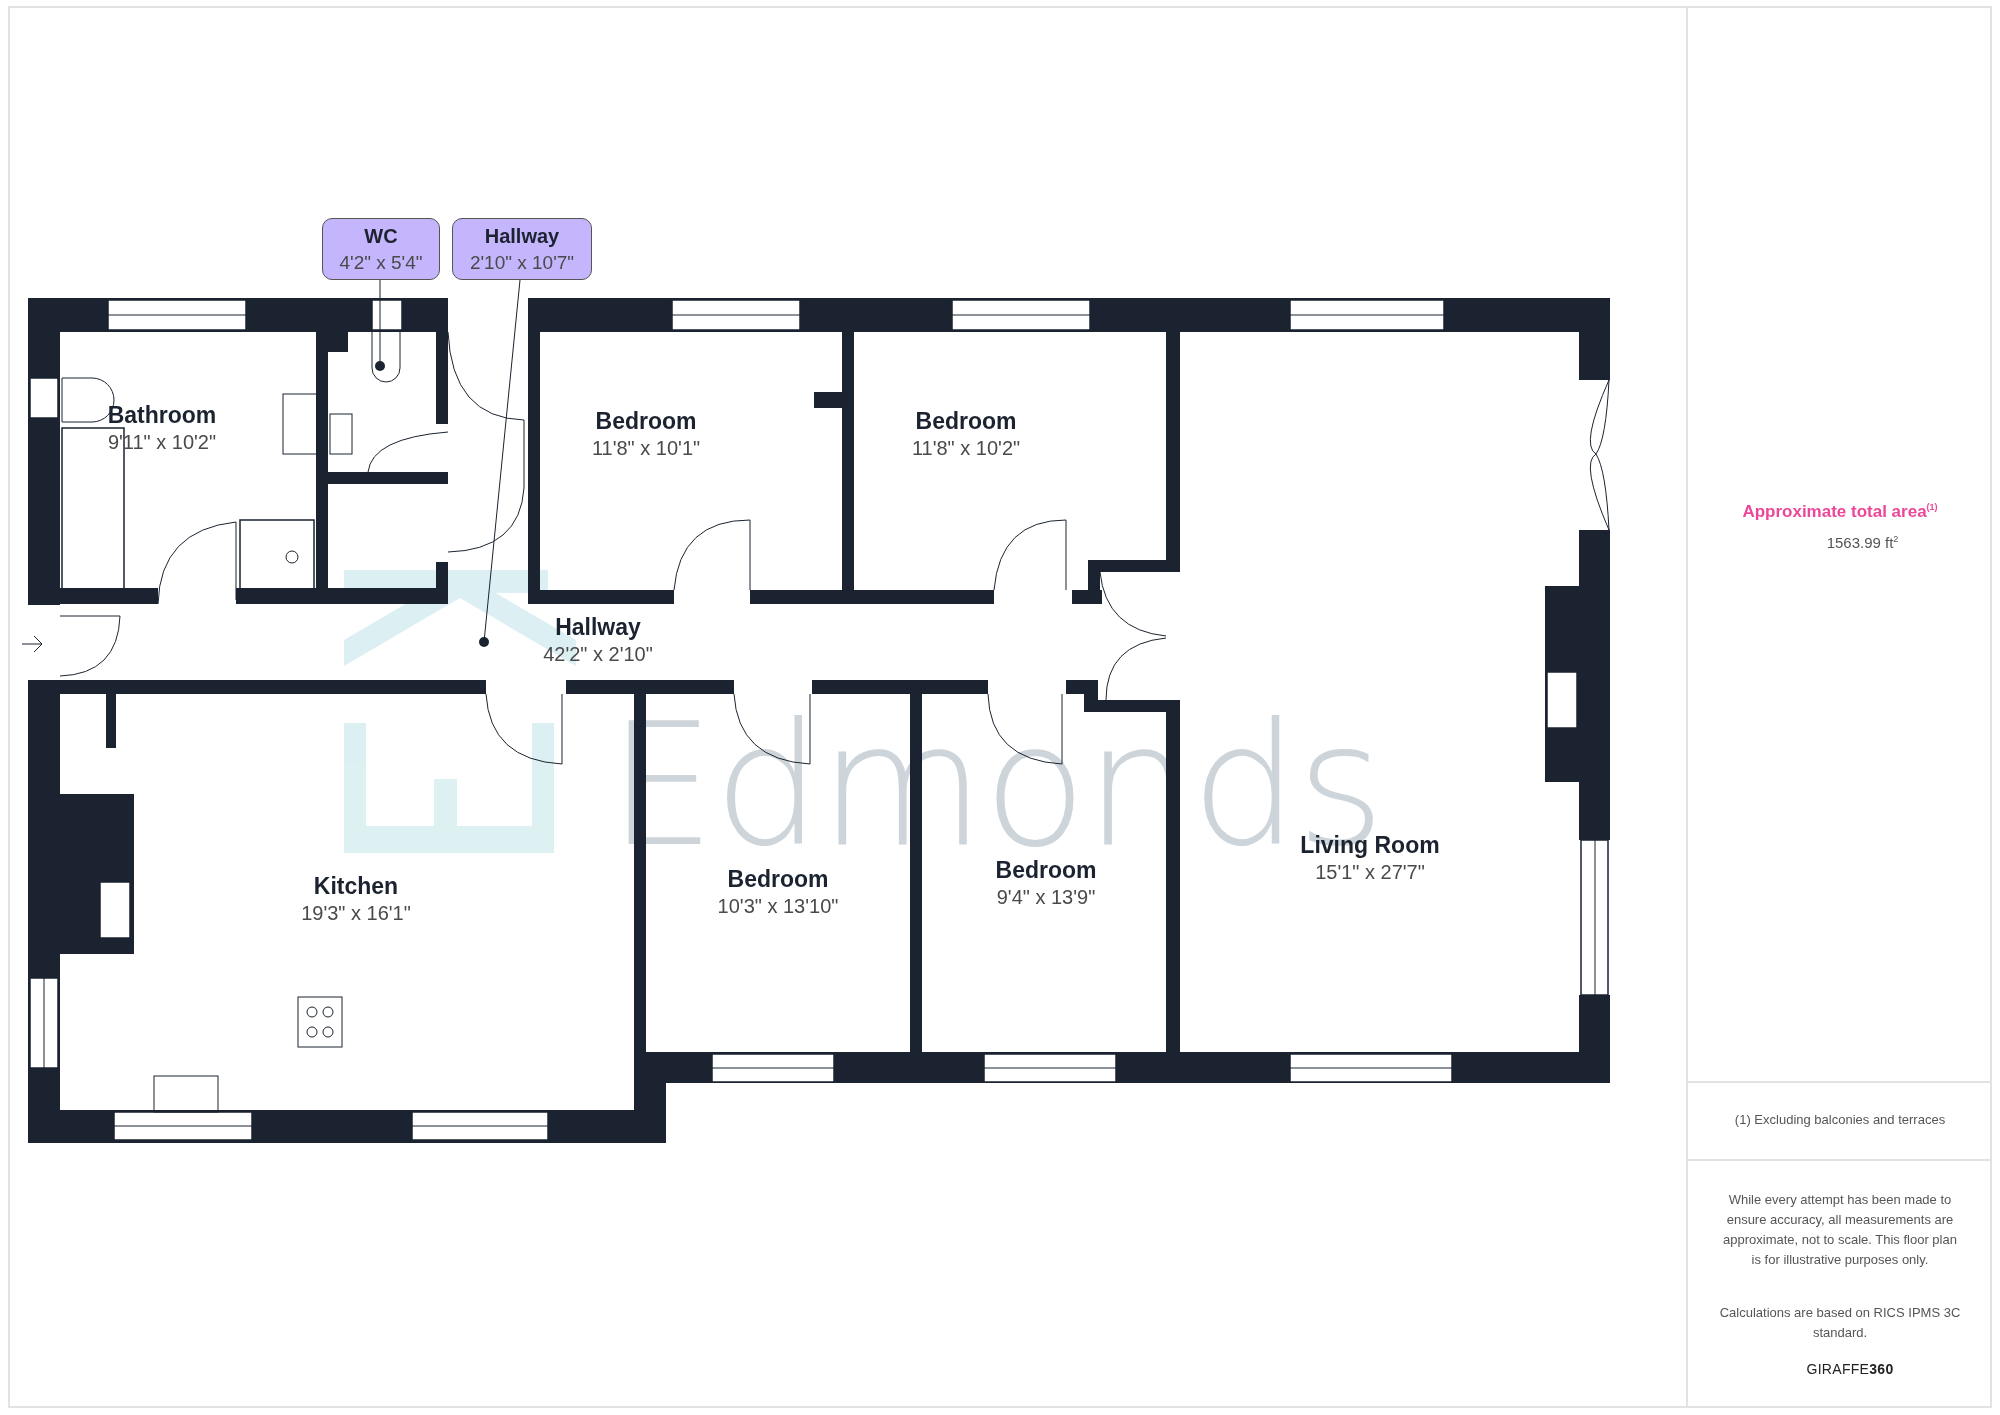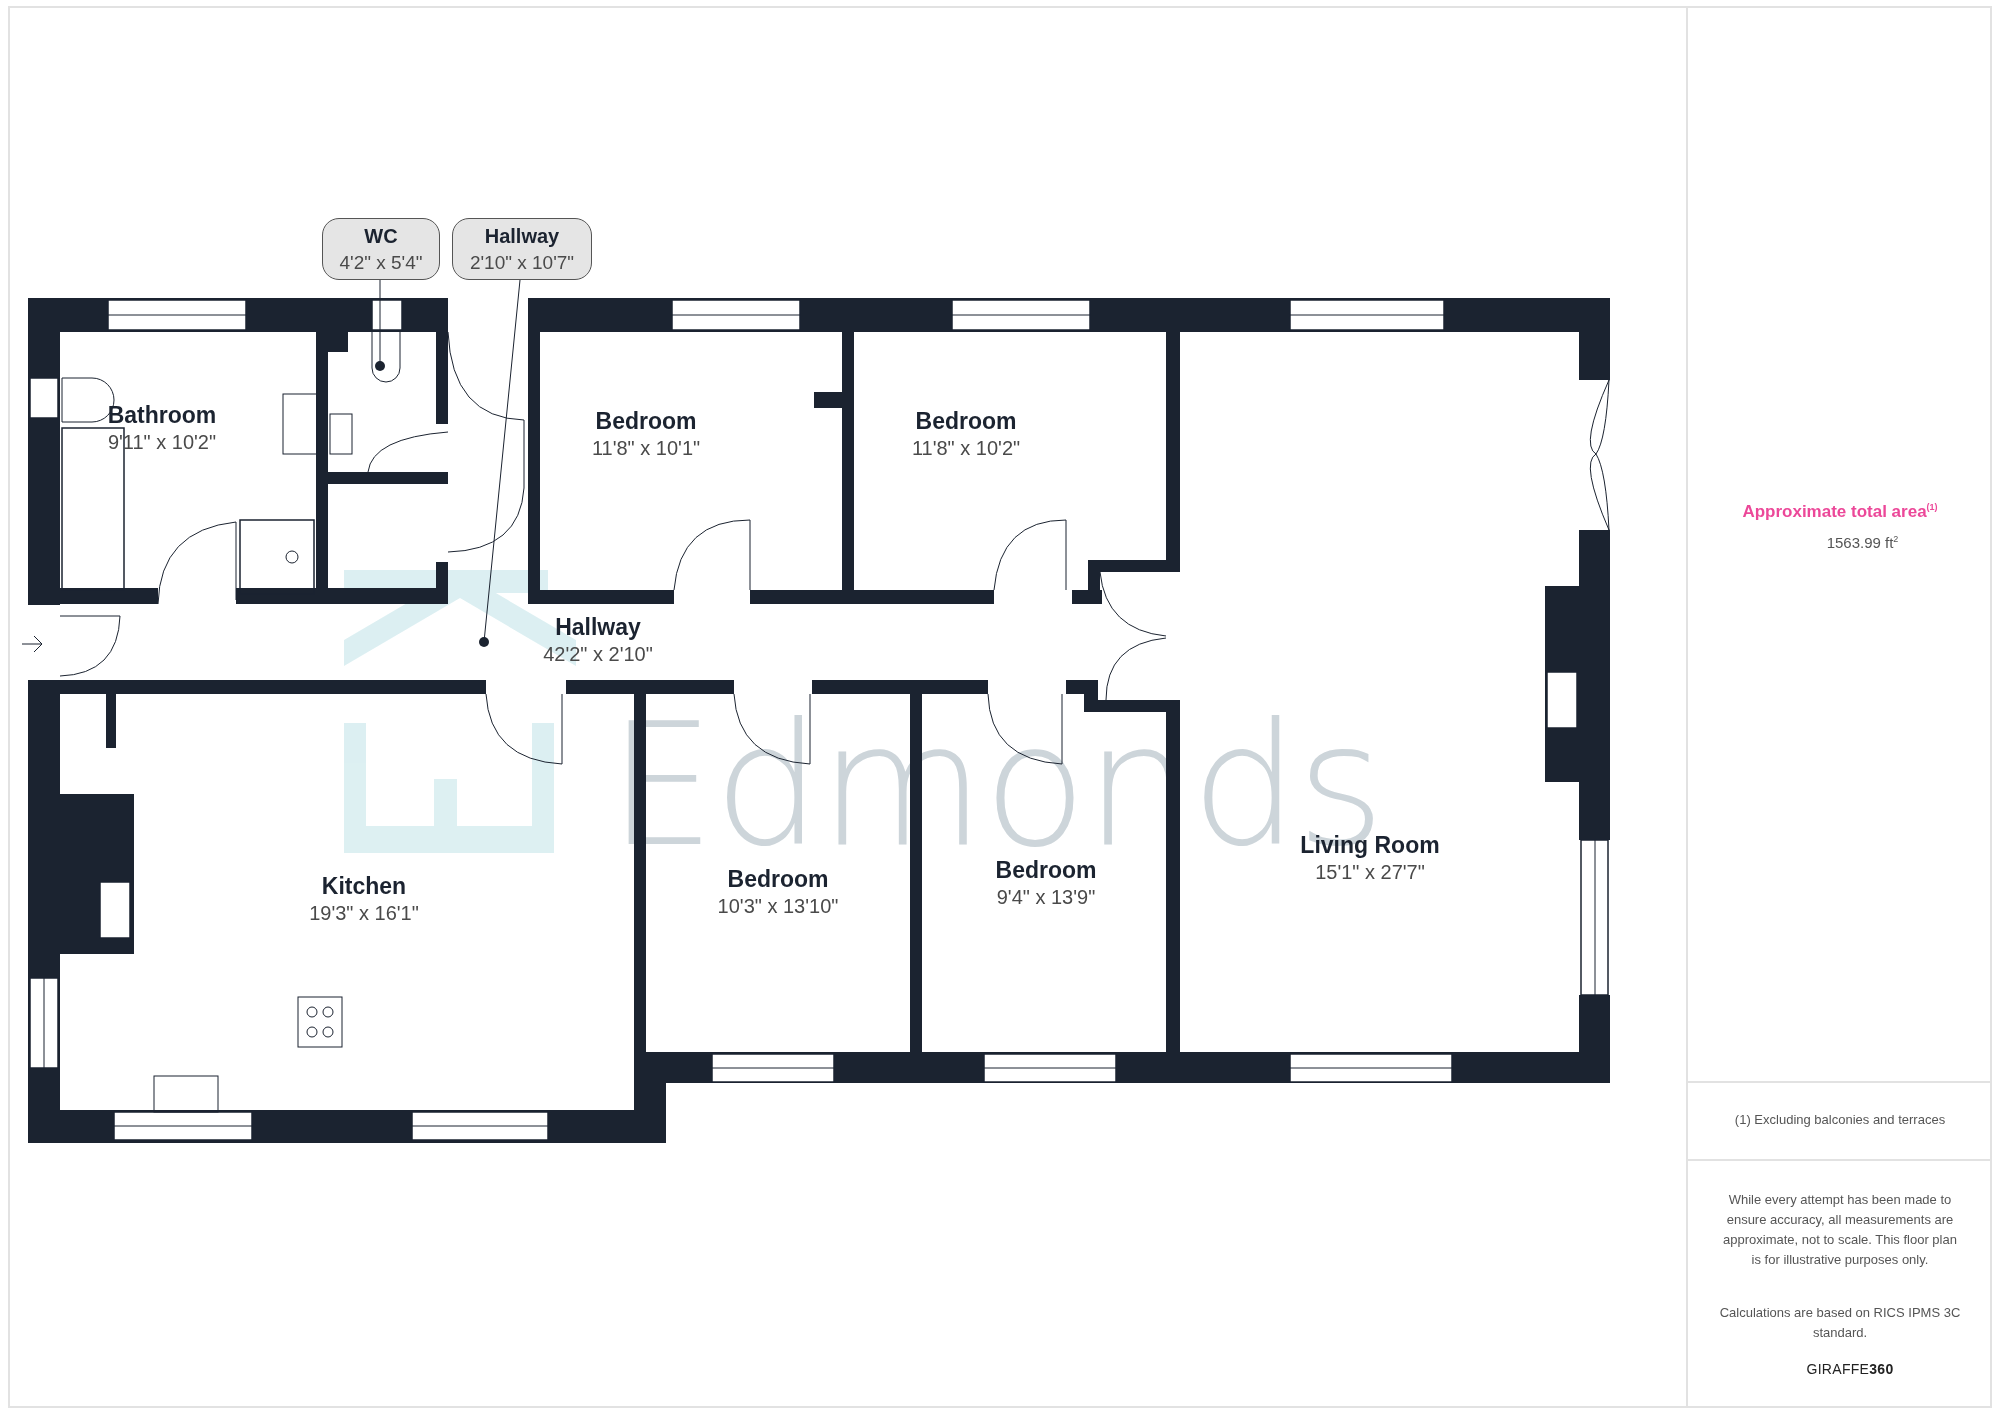--- a/index.html
+++ b/index.html
@@ -4,21 +4,21 @@
 <style>
   html, body { margin: 0; padding: 0; background: #ffffff; }
   body { width: 2000px; height: 1415px; position: relative; overflow: hidden; font-family: "Liberation Sans", sans-serif; }
   .frame { position: absolute; left: 8px; top: 6px; width: 1984px; height: 1402px; border: 2px solid #e2e2e2; box-sizing: border-box; }
   .side-divider { position: absolute; left: 1686px; top: 6px; width: 2px; height: 1402px; background: #e2e2e2; }
   .side-hr { position: absolute; left: 1686px; width: 306px; height: 2px; background: #e2e2e2; }
   .plan { position: absolute; left: 0; top: 0; width: 1686px; height: 1415px; }
   .room-label { position: absolute; text-align: center; transform: translateX(-50%); white-space: nowrap; }
   .room-name { font-weight: bold; font-size: 23px; color: #1b2330; line-height: 26px; }
   .room-dims { font-size: 20px; color: #4a4a4a; line-height: 28px; }
-  .callout { position: absolute; border: 1.5px solid #555; border-radius: 17px; background: #e5e5e5; text-align: center; box-sizing: border-box; padding-top: 4px; }
+  .callout { position: absolute; border: 1.5px solid #555; border-radius: 10px; background: #c4b5fd; text-align: center; box-sizing: border-box; padding-top: 4px; }
   .callout .room-name { font-size: 20px; }
   .callout .room-dims { font-size: 19px; }
   .side-panel { position: absolute; left: 1688px; width: 304px; text-align: center; }
   .area-title { font-weight: bold; font-size: 17px; color: #ec4899; }
   .area-title sup { font-size: 9px; }
   .area-value { font-size: 15px; color: #555; margin-top: 12px; margin-left: 45px; }
   .area-value sup { font-size: 9px; }
   .footnote { font-size: 13px; color: #555; }
   .disclaimer { font-size: 13px; color: #555; line-height: 20px; padding: 0 30px; }
   .brand { font-size: 14px; color: #222; letter-spacing: 0.3px; padding-left: 20px; }
@@ -204,21 +204,21 @@
     <div class="room-dims">11'8" x 10'1"</div>
   </div>
   <div class="room-label" style="left:966px;top:408px">
     <div class="room-name">Bedroom</div>
     <div class="room-dims">11'8" x 10'2"</div>
   </div>
   <div class="room-label" style="left:598px;top:614px">
     <div class="room-name">Hallway</div>
     <div class="room-dims">42'2" x 2'10"</div>
   </div>
-  <div class="room-label" style="left:364px;top:873px">
+  <div class="room-label" style="left:356px;top:873px">
     <div class="room-name">Kitchen</div>
     <div class="room-dims">19'3" x 16'1"</div>
   </div>
   <div class="room-label" style="left:778px;top:866px">
     <div class="room-name">Bedroom</div>
     <div class="room-dims">10'3" x 13'10"</div>
   </div>
   <div class="room-label" style="left:1046px;top:857px">
     <div class="room-name">Bedroom</div>
     <div class="room-dims">9'4" x 13'9"</div>

